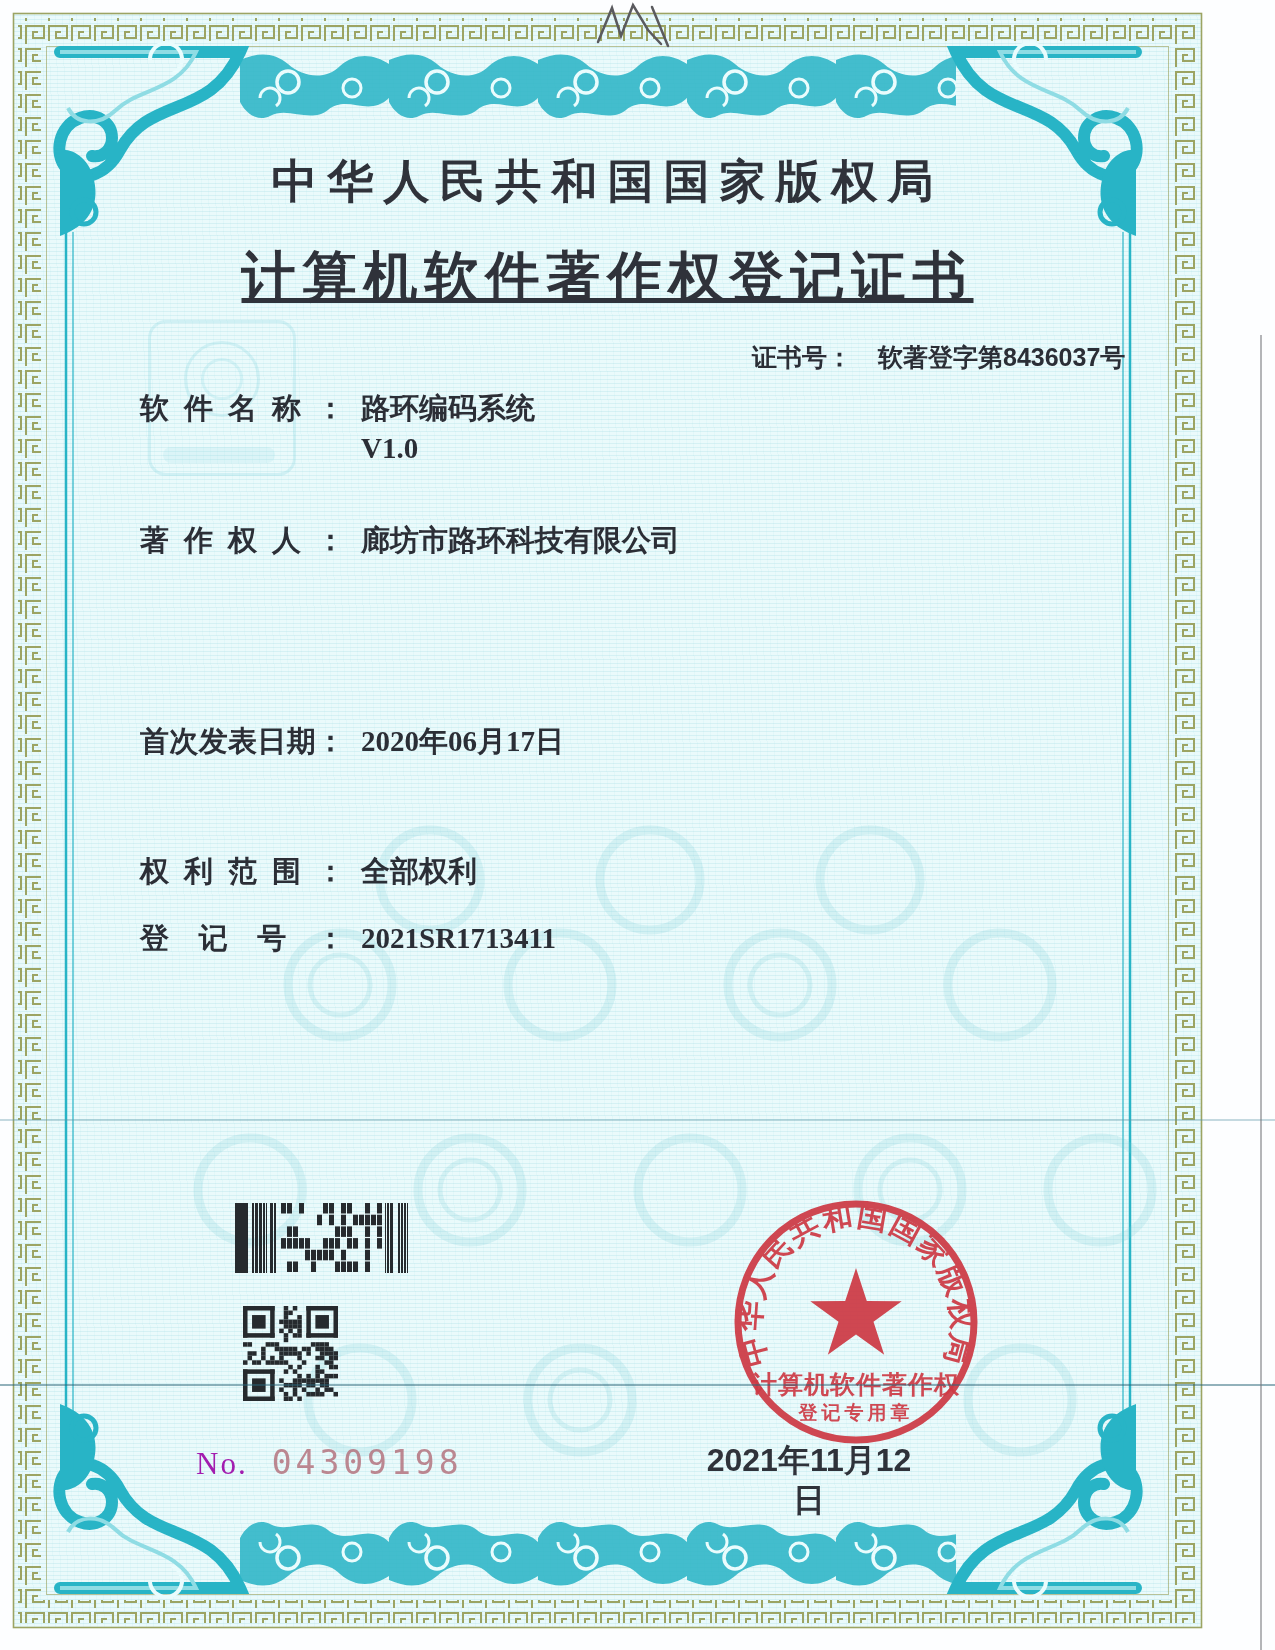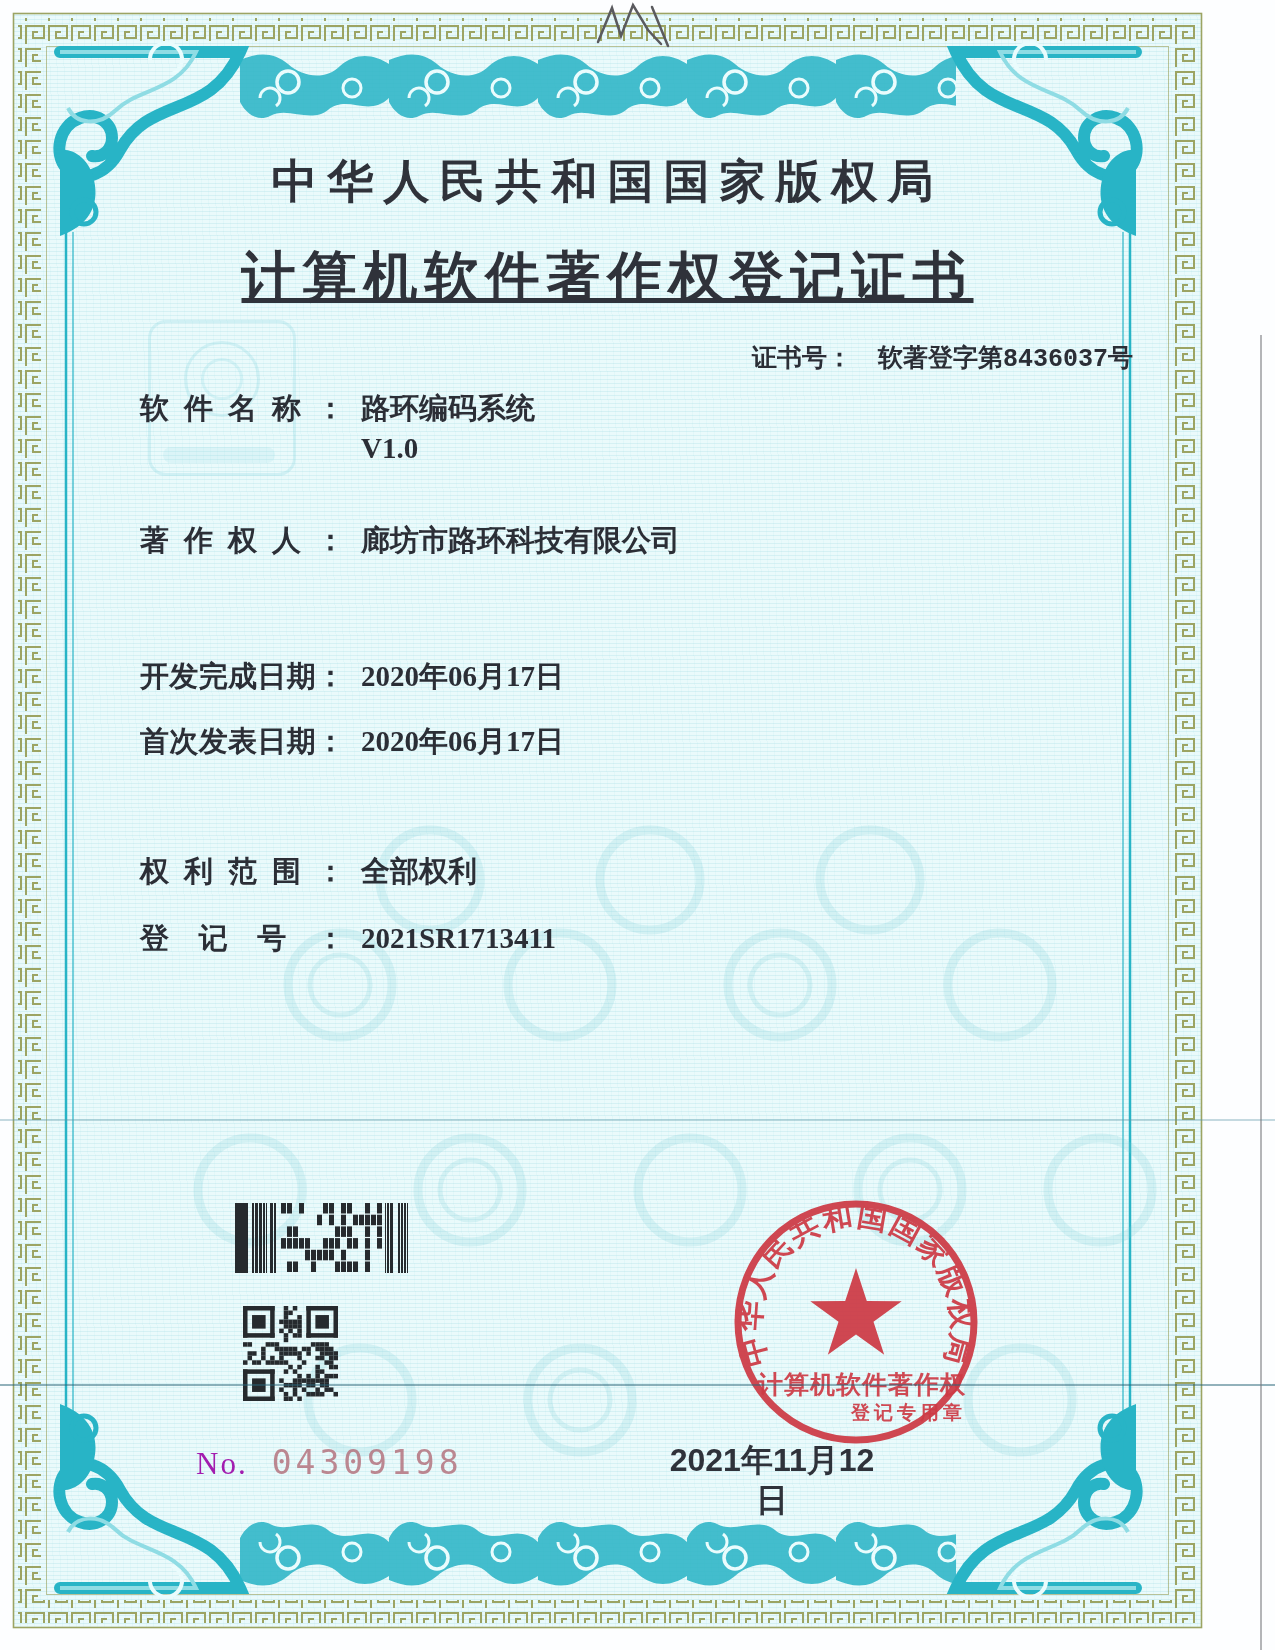--- a/index.html
+++ b/index.html
@@ -9,36 +9,36 @@
         background:
           repeating-linear-gradient(0deg, rgba(130,205,216,.20) 0 1px, transparent 1px 4px),
           repeating-linear-gradient(88deg, rgba(150,220,228,.10) 0 1px, transparent 1px 7px),
           #eafafb;}
   .deco-svg{position:absolute;left:0;top:0;}
   
   .center-wrap{position:absolute;left:13px;width:1189px;text-align:center;color:#2f323a;}
   .authority{top:152px;font:700 46px/60px "Liberation Serif",serif;letter-spacing:10px;}
   .cert-title{top:243px;font:700 54px/68px "Liberation Serif",serif;letter-spacing:7px;text-decoration:underline;}
   .certno-row{position:absolute;left:752px;top:341px;font:700 25px/32px "Liberation Sans",sans-serif;color:#2b2e36;}
-  .certno-row .val{margin-left:26px;font-family:Liberation Mono, monospace;}
+  .certno-row .val{margin-left:26px;font-family:Liberation Sans, sans-serif;}
   .field-row{position:absolute;left:140px;color:#2b2e36;white-space:nowrap;}
   .flabel{display:inline-block;width:205px;text-align:justify;text-align-last:justify;
           font:700 29px/40px "Liberation Sans",sans-serif;vertical-align:top;}
   .fvalue{margin-left:16px;font:700 29px/40px "Liberation Serif",serif;}
   .fvalue2{margin-left:221px;font:700 29px/40px "Liberation Serif",serif;}
   .statement{position:absolute;left:142px;top:1020px;width:890px;
           font:700 28px/66px "Liberation Serif",serif;color:#2a2d35;
           text-align:justify;text-indent:2em;}
   .serial-row{position:absolute;left:196px;top:1444px;}
   .serial-prefix{font:400 31px/38px "Liberation Serif",serif;color:#a21caf;letter-spacing:2px;}
   .serial-num{margin-left:24px;font:400 33px/38px "DejaVu Sans Mono",monospace;
           color:#b4747f;letter-spacing:4px;opacity:.85;}
-  .issue-date{position:absolute;left:657px;top:1440px;width:230px;text-align:center;
+  .issue-date{position:absolute;left:694px;top:1440px;width:230px;text-align:center;
           font:700 32px/40px "Liberation Sans",sans-serif;color:#2f323a;}
-  .seal-line{position:absolute;text-align:right;color:#cd3a45;font-weight:700;
+  .seal-line{position:absolute;text-align:center;color:#cd3a45;font-weight:700;
           font-family:"Liberation Sans",sans-serif;opacity:.92;}
   .seal-line1{left:746px;top:1368px;width:220px;font-size:25px;letter-spacing:1px;}
   .seal-line2{left:746px;top:1400px;width:220px;font-size:19px;letter-spacing:4px;}
   
   .wm-logo{position:absolute;left:148px;top:320px;width:142px;height:150px;border-radius:18px;
           border:3px solid rgba(140,215,225,.45);opacity:.6;}
   .wm-logo .c1{position:absolute;left:33px;top:18px;width:70px;height:70px;border-radius:50%;
           border:3px solid rgba(140,215,225,.45);}
   .wm-logo .c2{position:absolute;left:50px;top:35px;width:36px;height:36px;border-radius:50%;
           border:3px solid rgba(140,215,225,.40);}
@@ -142,23 +142,20 @@
     <div class="c2"></div>
     <div class="blob"></div>
   </div>
 
   <div class="field-row" style="top:388px;">
     <span class="flabel">软件名称：</span><span class="fvalue">路环编码系统</span>
     <div><span class="fvalue2">V1.0</span></div>
   </div>
   <div class="field-row" style="top:520px;">
     <span class="flabel">著作权人：</span><span class="fvalue">廊坊市路环科技有限公司</span>
-  </div>
-  <div class="field-row" style="top:656px;">
-    <span class="flabel">开发完成日期：</span><span class="fvalue">2020年06月17日</span>
   </div>
   <div class="field-row" style="top:721px;">
     <span class="flabel">首次发表日期：</span><span class="fvalue">2020年06月17日</span>
   </div>
   <div class="field-row" style="top:851px;">
     <span class="flabel">权利范围：</span><span class="fvalue">全部权利</span>
   </div>
   <div class="field-row" style="top:918px;">
     <span class="flabel">登记号：</span><span class="fvalue">2021SR1713411</span>
   </div>

